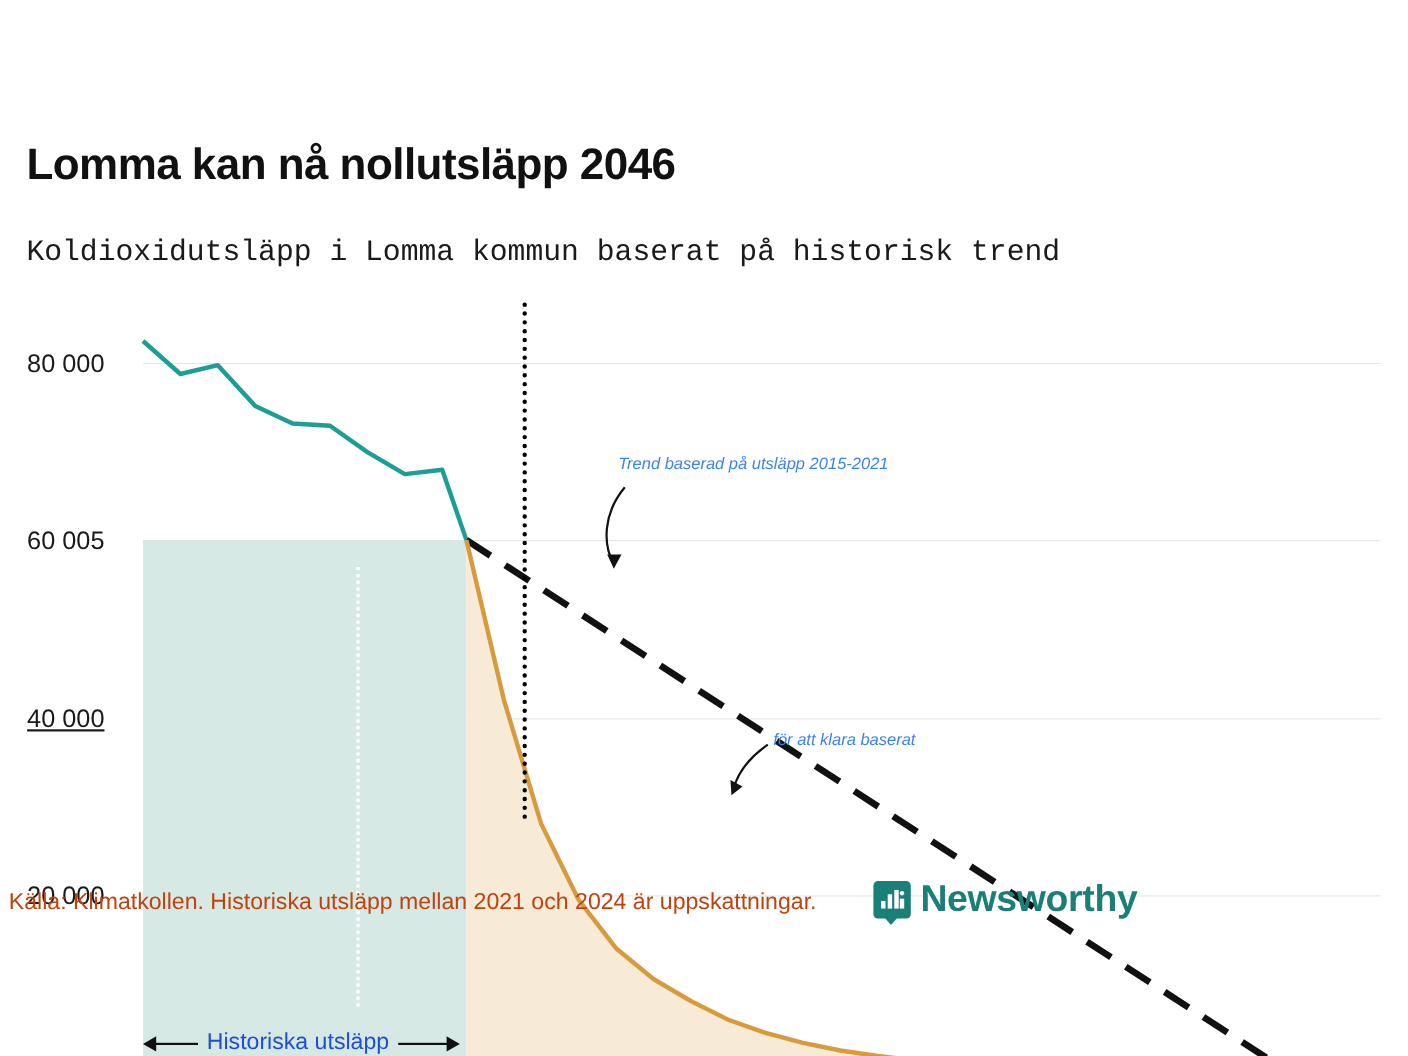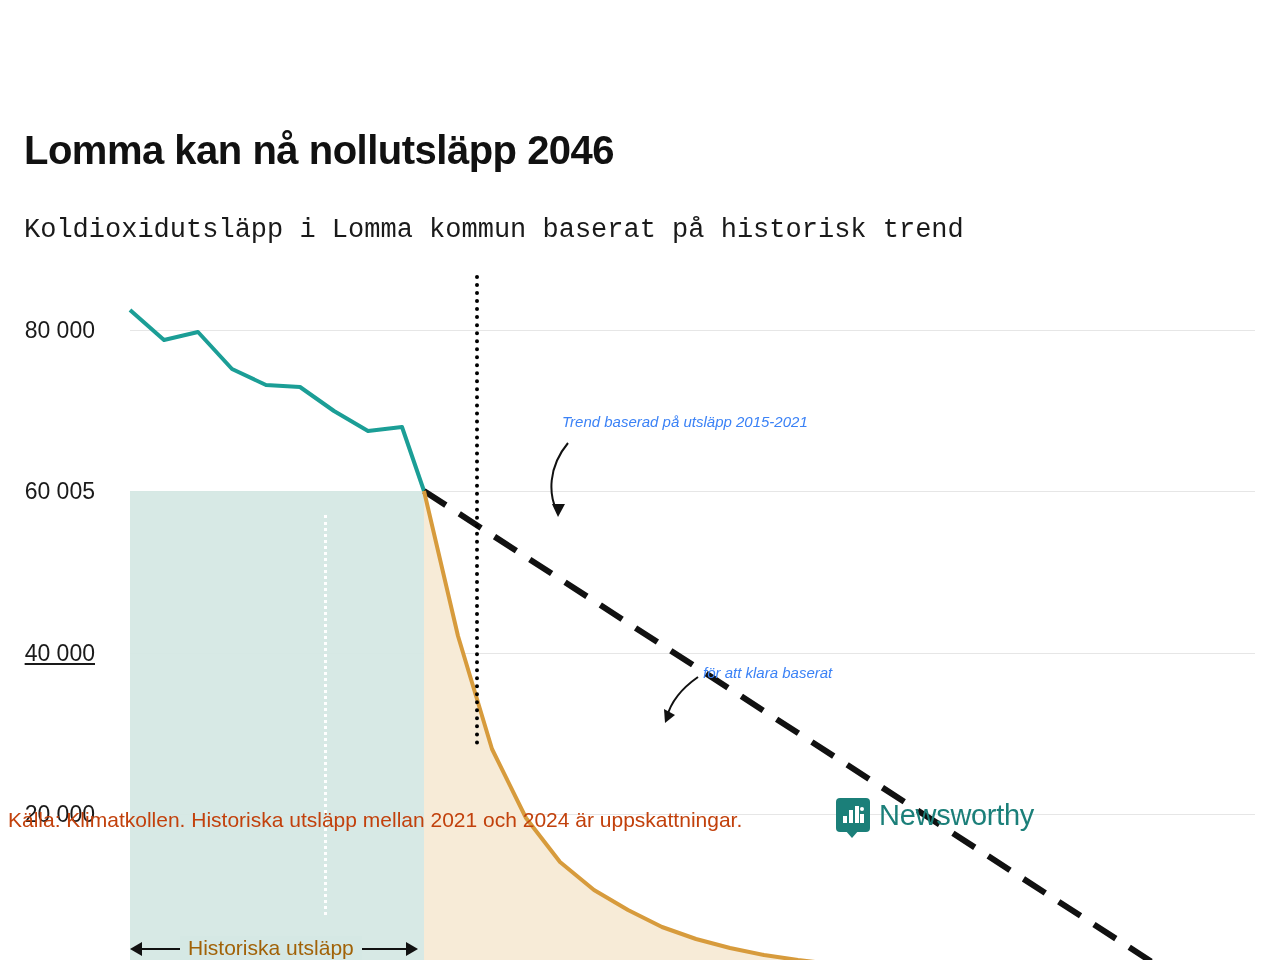--- a/index.html
+++ b/index.html
@@ -19,31 +19,31 @@
 
   .vline{position:absolute;top:-20px;height:470px;border-left:4px dotted #000;}
 
   .hist-band{position:absolute;background:#d5e8e4;opacity:0.95;}
   .hist-dotted{position:absolute;border-left:3px dotted #ffffff;}
 
   .arrow-row{position:absolute;height:2px;background:#111;}
   .arrow-head{position:absolute;width:0;height:0;border-top:7px solid transparent;border-bottom:7px solid transparent;}
   .arrow-left{border-right:12px solid #111;}
   .arrow-right{border-left:12px solid #111;}
-  .hist-caption{position:absolute;font-size:21px;background:#d5e8e4;padding:0 8px;color:#a16207;white-space:nowrap;}
+  .hist-caption{position:absolute;font-size:21px;background:#d5e8e4;padding:0 8px;color:#1d4ed8;white-space:nowrap;}
 
   .ann{position:absolute;font-size:15px;color:#3b82f6;line-height:1.15;white-space:nowrap;font-style:italic;}
   .ann-center{text-align:center;}
 
   .source{position:absolute;left:8px;top:808px;font-size:21px;color:#c2410c;}
 
   .logo{position:absolute;right:14px;top:798px;display:flex;align-items:center;gap:9px;}
   .logo-mark{width:34px;height:34px;background:#1b7f79;border-radius:4px;position:relative;}
   .logo-mark:after{content:"";position:absolute;left:9px;bottom:-6px;border-left:7px solid transparent;border-right:7px solid transparent;border-top:8px solid #1b7f79;}
-  .logo-text{font-size:29px;color:#1b7f79;font-weight:normal;letter-spacing:-0.3px;}
+  .logo-text{font-size:34px;color:#1b7f79;font-weight:bold;letter-spacing:-0.3px;}
   .bars{position:absolute;left:7px;top:8px;display:flex;align-items:flex-end;gap:2px;height:17px;}
   .bars i{display:block;width:4px;background:#fff;}
   .dot{position:absolute;right:6px;top:9px;width:4px;height:4px;background:#fff;border-radius:50%;}
   .dot2{position:absolute;right:6px;top:16px;width:4px;height:9px;background:#fff;}
 </style>
 </head>
 <body>
 
 <div class="page">
 

